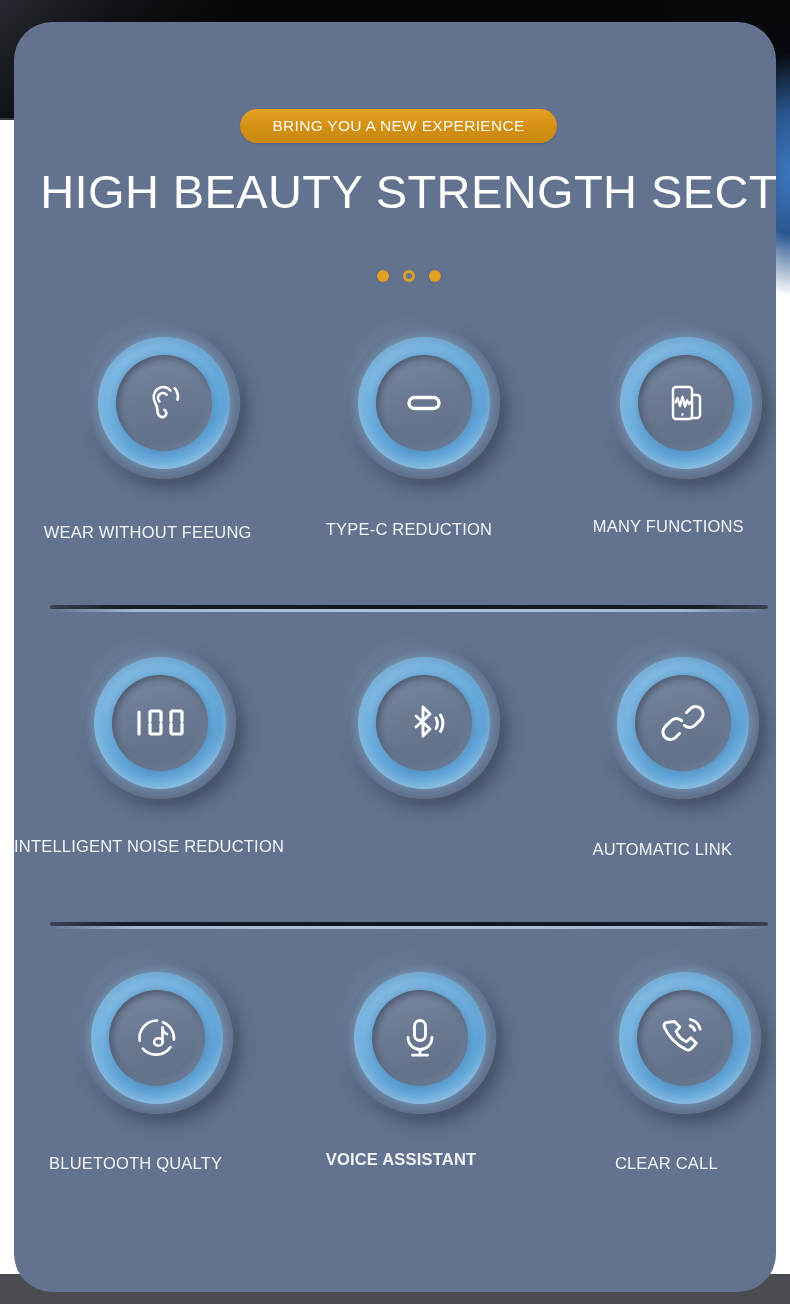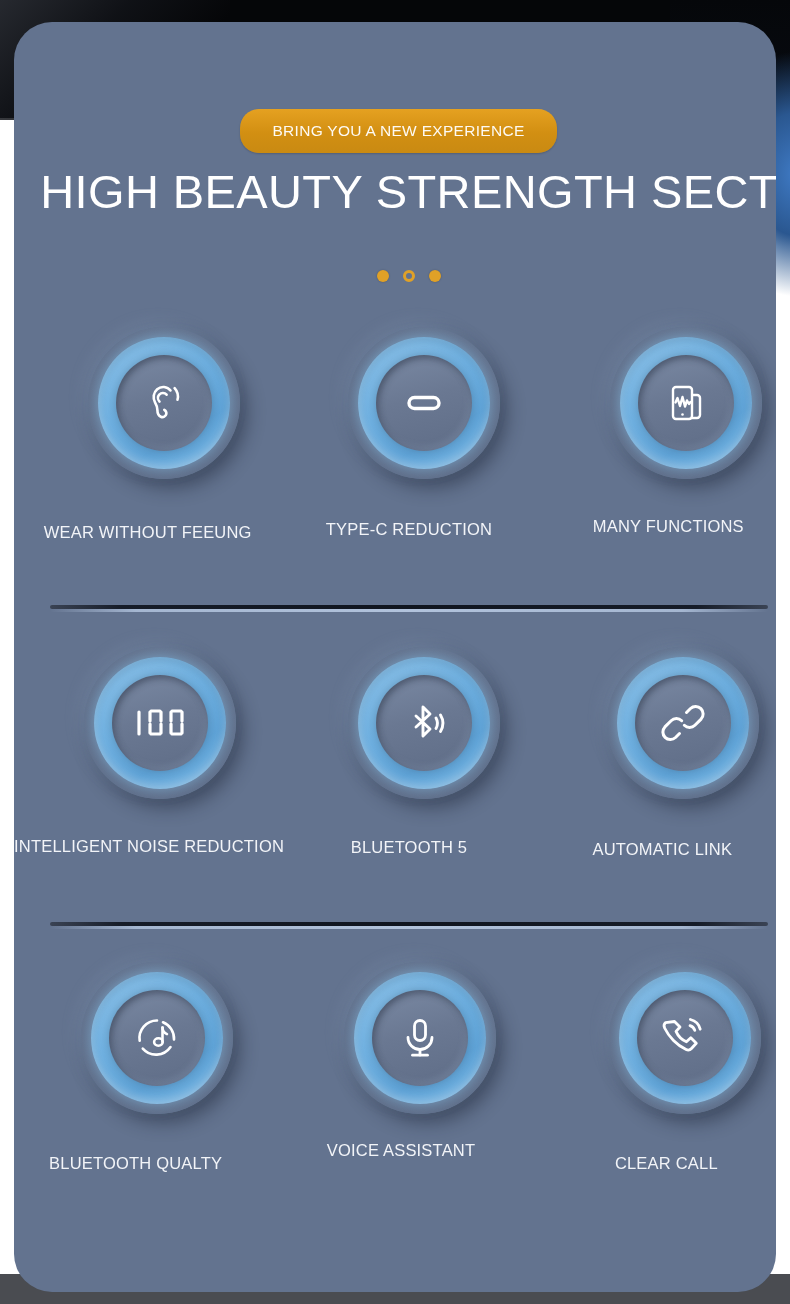--- a/index.html
+++ b/index.html
@@ -36,21 +36,21 @@
   .card{
     position:absolute; left:14px; top:22px; width:762px; height:1270px;
     background:#63738f;
     border-radius:38px;
     overflow:hidden;
   }
 
   
   .badge{
     position:absolute; left:226px; top:87px;
-    width:317px; height:44px;
+    width:317px; height:34px;
     border-radius:19px;
     background:linear-gradient(180deg,#e5a121 0%, #d28f12 55%, #c98a12 100%);
     display:flex; align-items:center; justify-content:center;
     box-shadow:0 1px 2px rgba(0,0,0,.18);
   }
   .badge span{
     color:#fdfaf4; font-size:15.5px; letter-spacing:.3px; font-weight:400;
     white-space:nowrap;
   }
 
@@ -130,21 +130,21 @@
   }
 
   
   .row1 .cell:nth-child(1) .label{ top:196px; }
   .row1 .cell:nth-child(2) .label{ top:193px; }
   .row1 .cell:nth-child(3) .label{ top:190px; }
   .row2 .cell:nth-child(1) .label{ top:190px; }
   .row2 .cell:nth-child(2) .label{ top:191px; }
   .row2 .cell:nth-child(3) .label{ top:193px; }
   .row3 .cell:nth-child(1) .label{ top:192px; }
-  .row3 .cell:nth-child(2) .label{ top:179px; }
+  .row3 .cell:nth-child(2) .label{ top:188px;font-weight:bold; }
   .row3 .cell:nth-child(3) .label{ top:192px; }
 
   
   .row1 .cell:nth-child(1) .btn{ margin-left:6px; }
   .row1 .cell:nth-child(3) .btn{ margin-left:-4px; }
   .row2 .cell:nth-child(1) .btn{ margin-left:-2px; }
   .row2 .cell:nth-child(3) .btn{ margin-left:-10px; }
   .row3 .cell:nth-child(1) .btn{ margin-left:-8px; }
   .row3 .cell:nth-child(2) .btn{ margin-left:-8px; }
   .row3 .cell:nth-child(3) .btn{ margin-left:-6px; }
@@ -263,21 +263,20 @@
       <div class="cell">
         <div class="btn">
           <div class="inner">
             <svg width="56" height="56" viewBox="0 0 56 56" fill="none" stroke="#ffffff" stroke-width="2.9" stroke-linecap="round" stroke-linejoin="round">
               <path d="M20 21l14 13-7 7V12l7 7-14 13"></path>
               <path d="M40 23c1.8 3.2 1.8 7.3 0 10.5"></path>
               <path d="M44.5 20c3 5 3 11.5 0 16.5"></path>
             </svg>
           </div>
         </div>
-        <div class="label">BLUETOOTH 5</div>
       </div>
 
       <div class="cell">
         <div class="btn">
           <div class="inner">
             <svg width="54" height="54" viewBox="0 0 54 54" fill="none" stroke="#ffffff" stroke-width="3" stroke-linecap="round" stroke-linejoin="round">
               <path d="M30.5 16.5l4-4a7.5 7.5 0 0 1 10.6 10.6l-6.2 6.2a7.5 7.5 0 0 1-10.6 0"></path>
               <path d="M23.5 37.5l-4 4A7.5 7.5 0 0 1 8.9 30.9l6.2-6.2a7.5 7.5 0 0 1 10.6 0"></path>
             </svg>
           </div>

